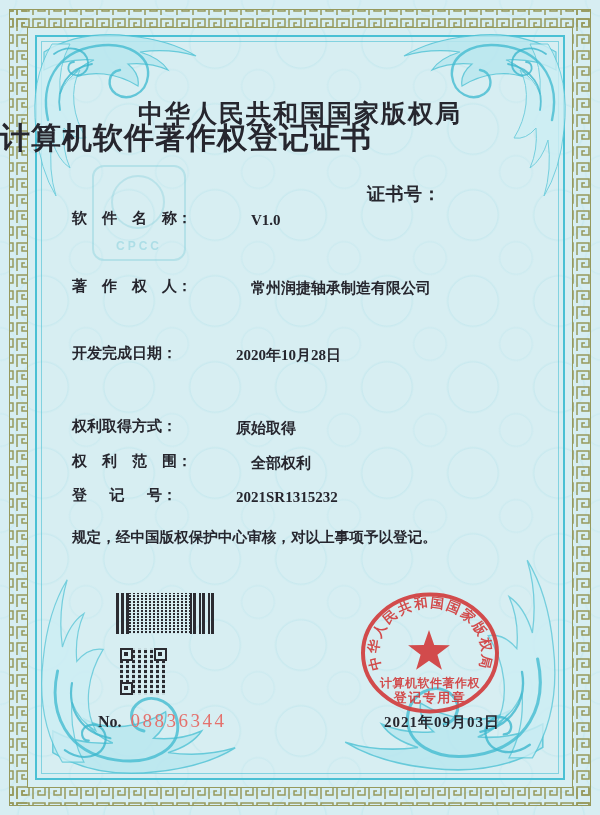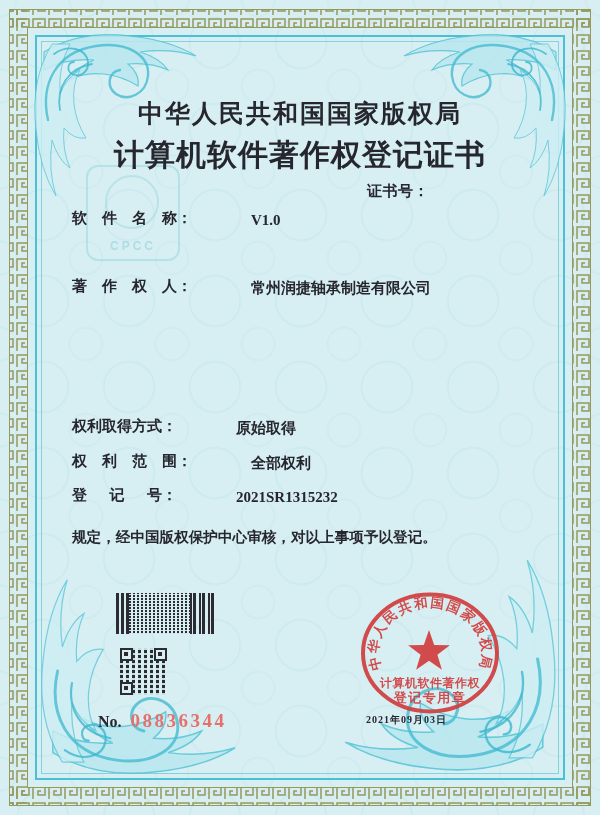--- a/index.html
+++ b/index.html
@@ -30,25 +30,25 @@
   .orn-stroke2{fill:none; stroke:#3db6cd; stroke-width:1.8; stroke-linecap:round; opacity:.8;}
   .gold-line{fill:none; stroke:var(--gold); stroke-width:1;}
   .gold-pat{stroke:var(--gold);}
   .teal-line{fill:none; stroke:var(--teal);}
 
   .authority{
     left:0; right:0; top:97px; text-align:center;
     font-size:25px; font-weight:bold; letter-spacing:2px;
   }
   .cert-title{
-    left:0; right:0; top:135px; text-align:center;
+    left:0; right:0; top:118px; 
     font-size:30px; font-weight:bold; letter-spacing:1px;
   }
   .cert-no{
-    left:367px; top:182px; font-size:15px; font-weight:bold; letter-spacing:.5px;
+    left:367px; top:182px; font-size:18px; font-weight:bold; letter-spacing:.5px;
     display:flex; gap:0; white-space:nowrap;
   }
   .row{left:72px; display:flex; align-items:flex-start; font-size:15px; font-weight:bold;gap:46px;}
   .row .lbl{flex:0 0 100px; white-space:pre;}
   .row .val{margin-left:13px; line-height:22px; white-space:pre;}
   .statement{left:72px; width:480px; font-size:14.6px; font-weight:bold; line-height:31px;}
   .statement .l1{text-indent:26px;}
 
   
   .barcode{left:116px; top:593px; width:98px; height:41px; display:flex;}
@@ -65,29 +65,29 @@
     background:
       repeating-linear-gradient(0deg, rgba(215,238,242,.9) 0 2px, rgba(0,0,0,0) 2px 5px),
       repeating-linear-gradient(90deg, var(--bar_ink) 0 3px, rgba(0,0,0,0) 3px 6px);
   }
   .finder{position:absolute; width:13px; height:13px; border:2.5px solid var(--bar_ink); background:var(--bg); box-sizing:border-box;}
   .finder::after{content:""; position:absolute; left:2px; top:2px; width:4px; height:4px; background:var(--bar_ink);}
   .f-tl{left:0; top:0;} .f-tr{right:0; top:0;} .f-bl{left:0; bottom:0;}
 
   .no-line{left:98px; top:710px; display:flex; align-items:baseline; gap:9px;}
   .no-label{font-size:16px; font-weight:bold;}
-  .no-value{font-size:19px; font-weight:bold; letter-spacing:2.5px; color:var(--num_red);}
-  .issue-date{left:366px; top:713px; font-size:10px; font-weight:bold; letter-spacing:1px;}
+  .no-value{font-size:19px; font-weight:normal; letter-spacing:2.5px; color:var(--num_red);}
+  .issue-date{left:384px; top:713px; font-size:15px; font-weight:bold; letter-spacing:1px;}
 
   .seal-svg{position:absolute; left:360px; top:592px; opacity:.92;}
   .seal-txt{fill:var(--seal_red); font-weight:bold; font-family:"Liberation Serif","DejaVu Serif",serif;}
 
   
   .cpcc{
-    left:86px; top:165px; width:90px; height:92px;
+    left:92px; top:165px; width:90px; height:92px;
     border:2px solid rgba(94,193,208,.28); border-radius:12px;
   }
   .cpcc-circle{position:absolute; left:17px; top:8px; width:50px; height:50px; border-radius:50%;
     border:2px solid rgba(94,193,208,.25);}
   .cpcc-label{position:absolute; left:0; right:0; bottom:6px; text-align:center;
     font-size:12px; font-weight:bold; letter-spacing:3px; color:rgba(94,193,208,.35);
     font-family:"Liberation Sans","DejaVu Sans",sans-serif;}
 </style>
 </head>
 <body>
@@ -145,20 +145,24 @@
     <span>证书号：</span>
   </div>
 
   <div class="abs row" style="top:209px">
     <span class="lbl">软    件    名    称：</span>
     <span class="val"><span style="display:block">V1.0</span></span>
   </div>
   <div class="abs row" style="top:277px">
     <span class="lbl">著    作    权    人：</span>
     <span class="val">常州润捷轴承制造有限公司</span>
+  </div>
+  <div class="abs row" style="top:344px">
+    <span class="lbl">开发完成日期：</span>
+    <span class="val">2020年10月28日</span>
   </div>
   <div class="abs row" style="top:452px">
     <span class="lbl">权    利    范    围：</span>
     <span class="val">全部权利</span>
   </div>
   <div class="abs row" style="top:417px">
     <span class="lbl">权利取得方式：</span>
     <span class="val">原始取得</span>
   </div>
   <div class="abs row" style="top:486px">

